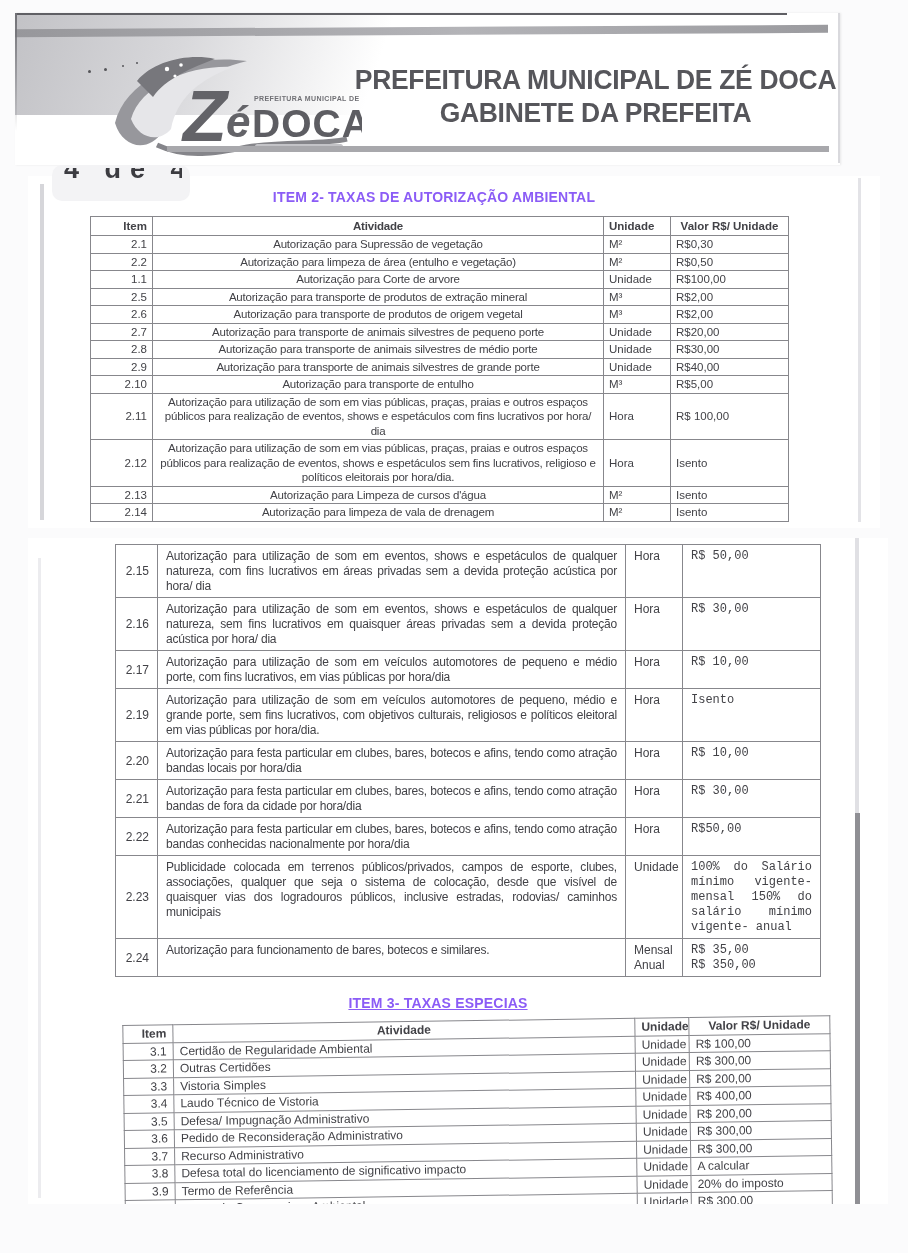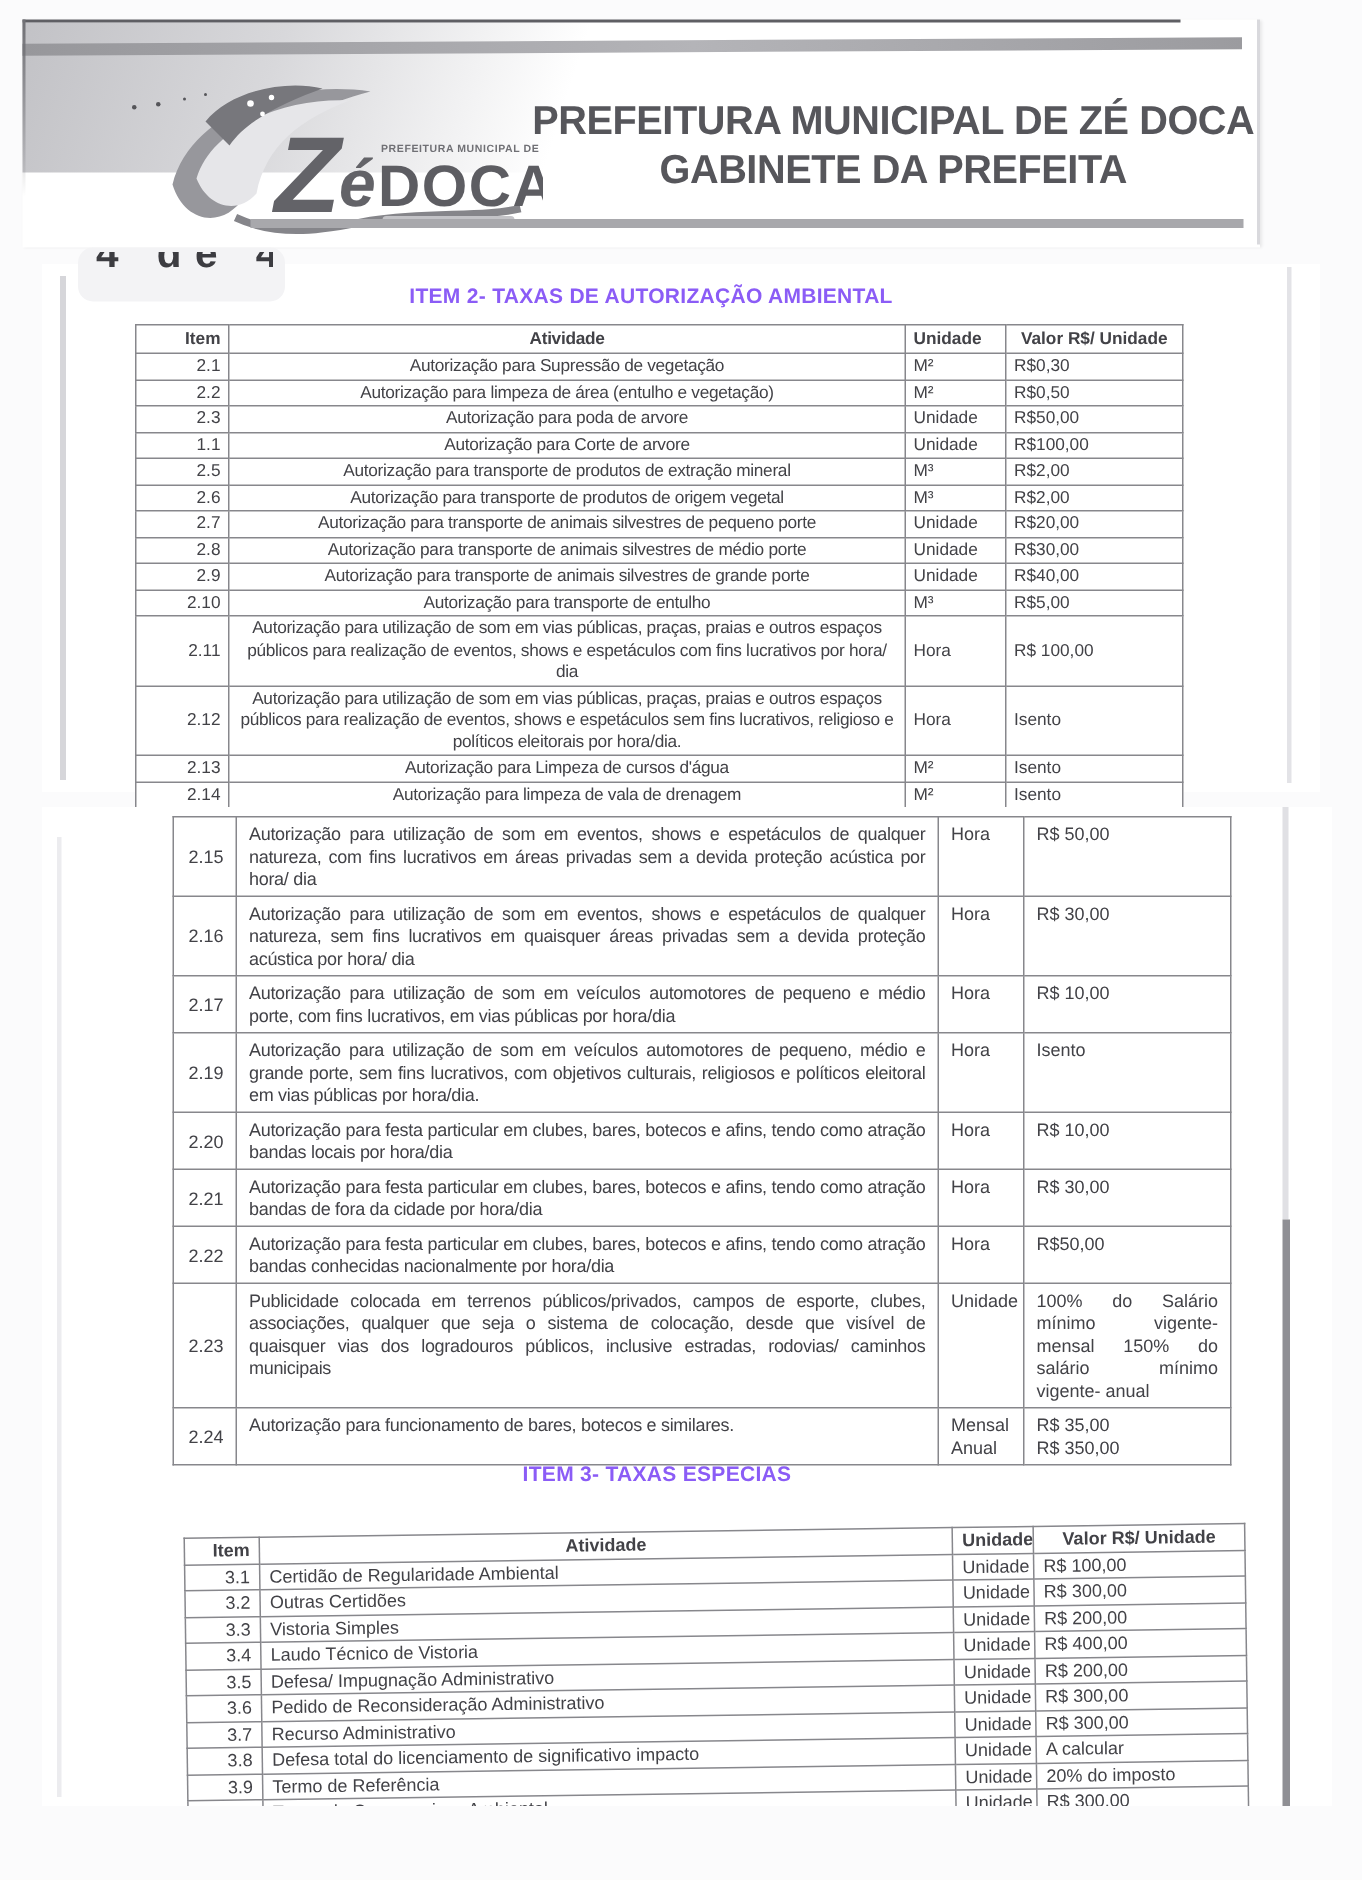--- a/index.html
+++ b/index.html
@@ -35,41 +35,41 @@
   
   .page-marker-patch{position:absolute;left:24px;top:-11px;width:138px;height:36px;
     background:#f3f3f5;border-radius:10px;}
   .page-marker-clip{position:absolute;left:12px;top:3px;width:118px;height:12px;overflow:hidden;}
   .page-marker-clip span{display:block;margin-top:-14px;font-size:27px;font-weight:bold;
     color:#3c3c41;letter-spacing:9px;white-space:nowrap;}
 
   .sec-title{position:absolute;left:0;right:40px;text-align:center;font-weight:bold;
     font-size:14px;color:#8b5cf6;letter-spacing:.2px;}
   .sec2-title{top:13px;}
-  .sec3-title{top:436px;}
+  .sec3-title{top:457px;text-decoration:underline;}
 
   
   table{border-collapse:collapse;table-layout:fixed;color:#424247;background:#fff;}
   td,th{border:1px solid #87878c;overflow:hidden;}
   th{font-weight:bold;text-align:center;}
   .col-item{text-align:right;}
   .col-unit{text-align:left;white-space:pre-line;}
   .col-value{white-space:pre-line;}
 
   .t1{position:absolute;left:62px;top:40px;width:698px;font-size:11.5px;}
   .t1 td,.t1 th{padding:1px 5px;line-height:14.5px;}
   .t1 th{line-height:16px;}
   .t1 .col-activity{letter-spacing:-.2px;}
   .t1 tbody .col-activity{text-align:center;}
 
   .t2{position:absolute;left:87px;top:6px;width:705px;font-size:12px;}
   .t2 td{padding:4px 8px 3px;line-height:15px;vertical-align:top;}
   .t2 .col-item{vertical-align:middle;}
   .t2 .col-activity{text-align:justify;letter-spacing:-.2px;margin-top:24px;}
-  .t2 .col-value{text-align:justify;}
+  .t2 .col-value{text-align:justify;font-family:Liberation Mono, monospace;}
 
   .t3wrap{position:absolute;left:97px;top:487px;width:710px;transform:rotate(-.8deg);
     transform-origin:left bottom;}
   .t3{width:707px;font-size:12px;}
   .t3 td,.t3 th{padding:1px 6px;line-height:14.5px;}
   .t3 tbody .col-activity{text-align:left;}
 </style>
 </head>
 <body>
 
@@ -144,26 +144,20 @@
             <td class="col-unit">M²</td>
             <td class="col-value">R$0,30</td>
           </tr>
           <tr>
             <td class="col-item">2.2</td>
             <td class="col-activity">Autorização para limpeza de área (entulho e vegetação)</td>
             <td class="col-unit">M²</td>
             <td class="col-value">R$0,50</td>
           </tr>
           <tr>
-            <td class="col-item">2.3</td>
-            <td class="col-activity">Autorização para poda de arvore</td>
-            <td class="col-unit">Unidade</td>
-            <td class="col-value">R$50,00</td>
-          </tr>
-          <tr>
             <td class="col-item">1.1</td>
             <td class="col-activity">Autorização para Corte de arvore</td>
             <td class="col-unit">Unidade</td>
             <td class="col-value">R$100,00</td>
           </tr>
           <tr>
             <td class="col-item">2.5</td>
             <td class="col-activity">Autorização para transporte de produtos de extração mineral</td>
             <td class="col-unit">M³</td>
             <td class="col-value">R$2,00</td>

